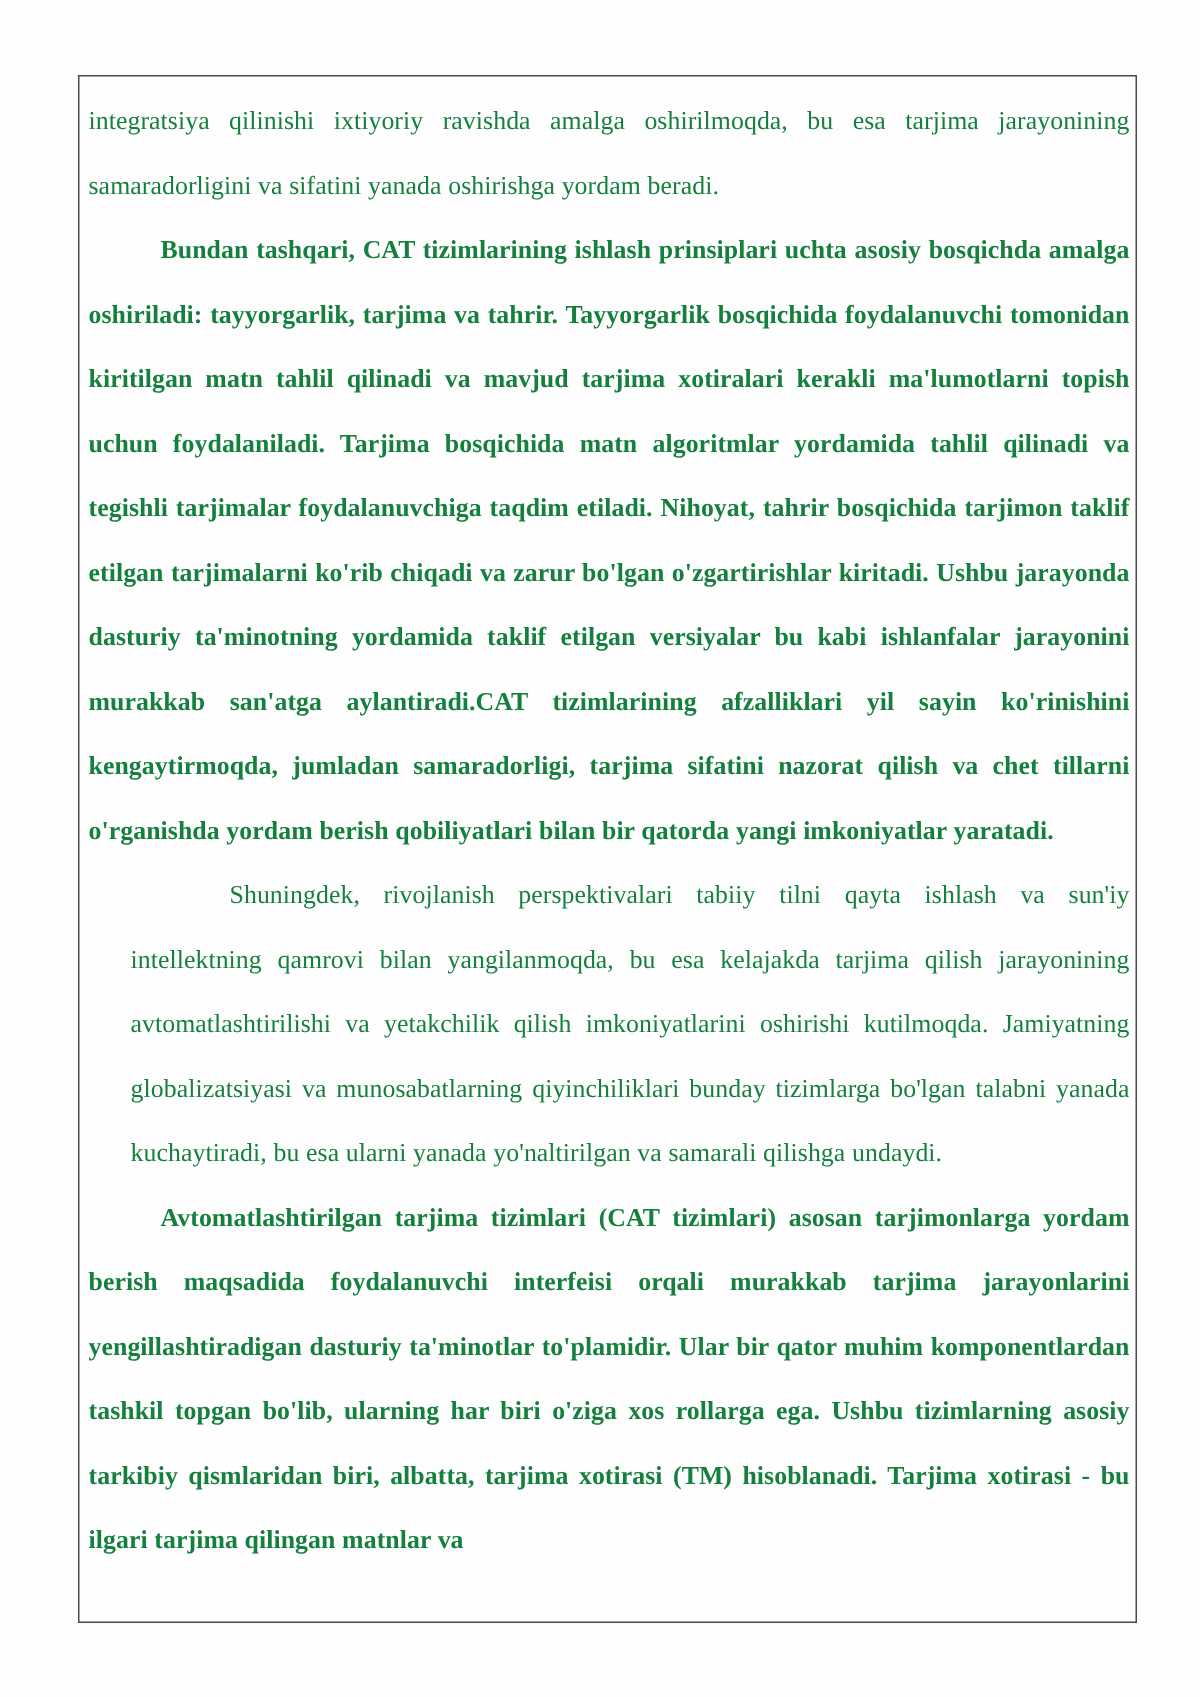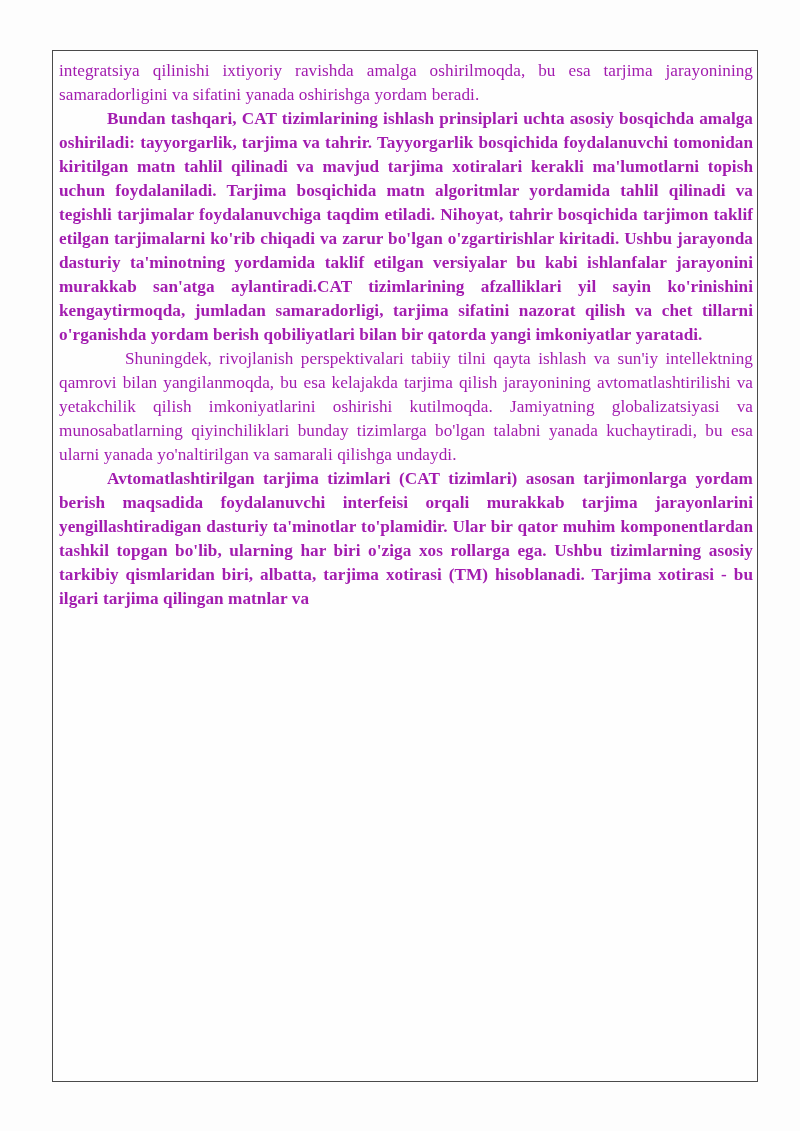--- a/index.html
+++ b/index.html
@@ -42,34 +42,35 @@
     left: 0px;
     top: 0px;
     width: 706px;
     box-sizing: border-box;
     padding: 8px 6px 0 6px;
   }
   p.para {
     margin: 0;
     padding: 0;
     font-size: 17.2px;
-    line-height: 24px;
+    line-height: 43px;
     text-align: justify;
     text-justify: inter-word;
     word-spacing: 0.1px;
     letter-spacing: 0.05px;
     hyphens: none;
-    color: #a21caf;
+    color: #15803d;
   }
   p.para.indent-normal {
     text-indent: 48px;
     font-weight: bold;
   }
   p.para.indent-wide {
     text-indent: 66px;
+    margin-left: 28px;
   }
   p.para.indent-none {
     text-indent: 0;
   }
   
   p.para:last-line {
     text-align: left;
   }
 </style>
 </head>

